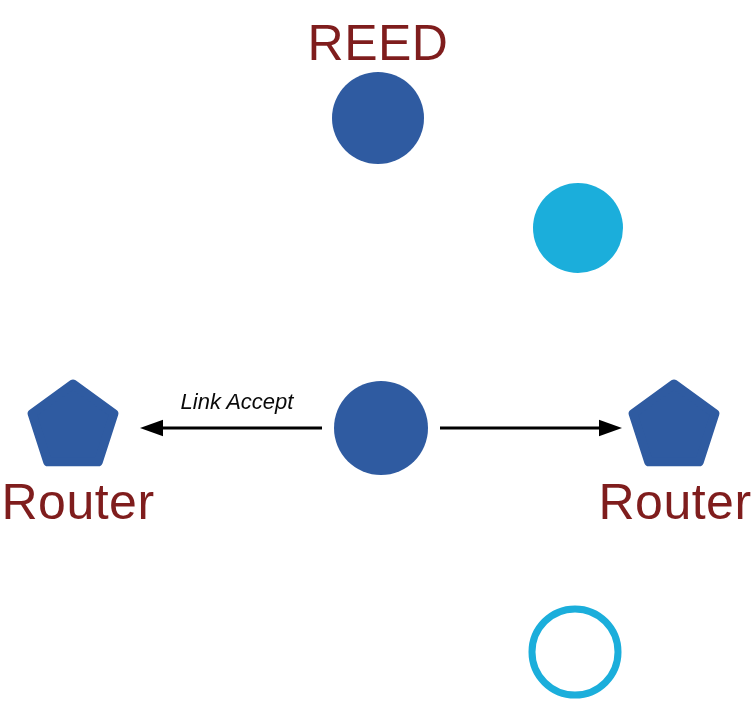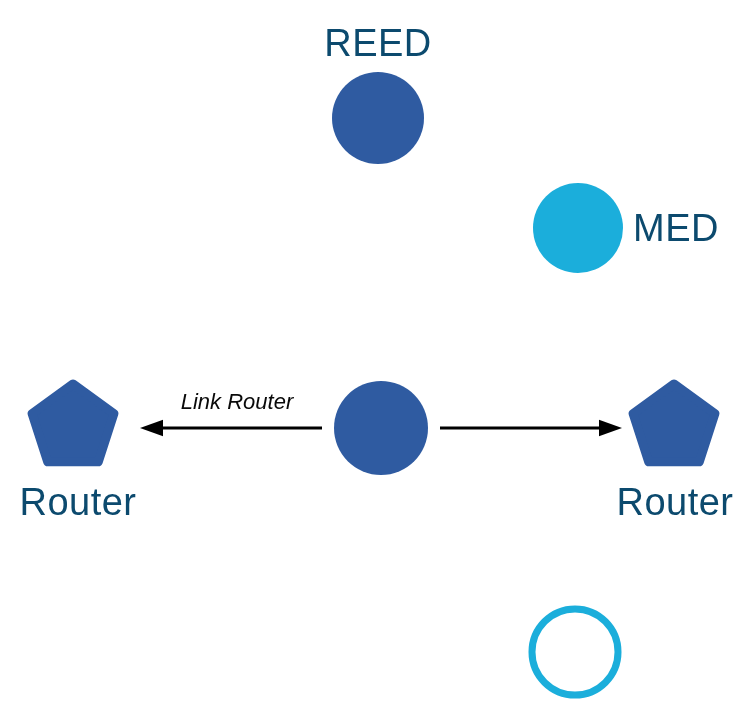--- a/index.html
+++ b/index.html
@@ -16,23 +16,23 @@
     overflow: hidden;
   }
   #diagram-svg {
     position: absolute;
     left: 0;
     top: 0;
   }
   .node-label {
     position: absolute;
     transform: translate(-50%, -50%);
-    font-size: 38px;
+    font-size: 50px;
     line-height: 1;
-    color: #0c4a6e;
+    color: #7f1d1d;
     white-space: nowrap;
     letter-spacing: 0.5px;
     text-align: center;
   }
   .edge-label {
     position: absolute;
     transform: translate(-50%, -50%);
     font-size: 22px;
     font-style: italic;
     line-height: 1;
@@ -61,22 +61,21 @@
 
     <line x1="322" y1="428" x2="161" y2="428" stroke-width="3" stroke="#000000"></line>
     <polygon points="140,428 163,419.7 163,436.3" fill="#000000"></polygon>
 
     <line x1="440" y1="428" x2="601" y2="428" stroke-width="3" stroke="#000000"></line>
     <polygon points="622,428 599,419.7 599,436.3" fill="#000000"></polygon>
   </svg>
 
   <div class="node-label" style="left:378px; top:43px;">REED</div>
 
-  <div class="node-label" style="left:676px; top:228px;">MED</div>
 
   <div class="node-label" style="left:78px; top:502px;">Router</div>
 
   <div class="node-label" style="left:675px; top:502px;">Router</div>
 
 
-  <div class="edge-label" style="left:237px; top:402px;">Link Router</div>
+  <div class="edge-label" style="left:237px; top:402px;">Link Accept</div>
 
 </div>
 
 </body></html>

